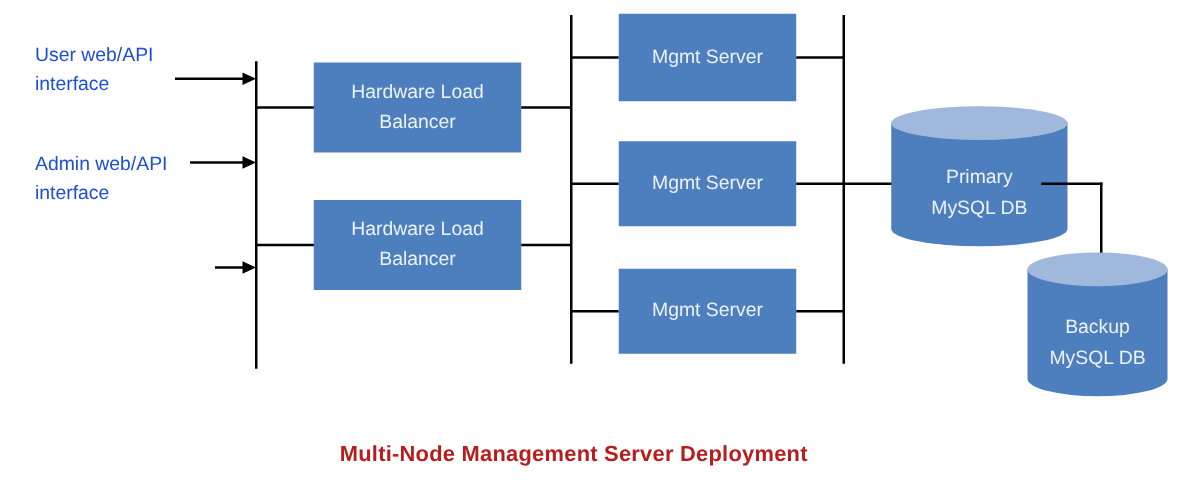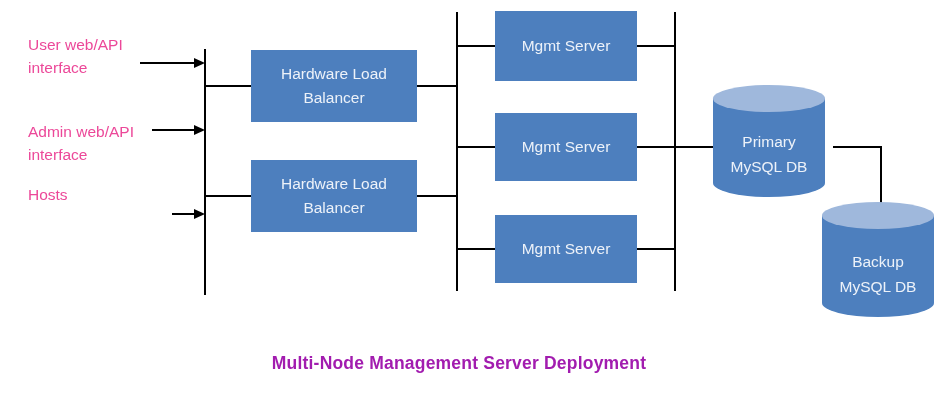--- a/index.html
+++ b/index.html
@@ -9,21 +9,21 @@
   }
   .hline{position:absolute;height:2px;background:#000;}
   .vline{position:absolute;width:2px;background:#000;}
   .arrow-head{
     position:absolute;width:0;height:0;
     border-top:5px solid transparent;border-bottom:5px solid transparent;
     border-left:11px solid #000;
   }
   .input-label{
     position:absolute;left:28px;width:170px;
-    font-size:15.5px;line-height:23px;color:#ec4899;
+    font-size:15.5px;line-height:23px;color:#1d4ed8;
   }
   .input-label span{display:block;}
   .node{
     position:absolute;background:#4d7fbe;color:#edf2f9;
     display:flex;flex-direction:column;align-items:center;justify-content:center;
     font-size:15.5px;line-height:24px;text-align:center;
   }
   .node span{display:block;}
   .cylinder{position:absolute;}
   .cyl-body{
@@ -51,21 +51,20 @@
 
   <div class="input-label" style="top:33px;">
     <span>User web/API</span>
     <span>interface</span>
   </div>
   <div class="input-label" style="top:120px;">
     <span>Admin web/API</span>
     <span>interface</span>
   </div>
   <div class="input-label" style="top:183px;">
-    <span>Hosts</span>
   </div>
 
   <div class="hline" style="top:62px;left:140px;width:55px;"></div>
   <div class="arrow-head" style="top:58px;left:194px;"></div>
   <div class="hline" style="top:129px;left:152px;width:43px;"></div>
   <div class="arrow-head" style="top:125px;left:194px;"></div>
   <div class="hline" style="top:213px;left:172px;width:23px;"></div>
   <div class="arrow-head" style="top:209px;left:194px;"></div>
 
   <div class="vline" style="left:204px;top:49px;height:246px;"></div>
@@ -102,36 +101,36 @@
   </div>
 
   <div class="hline" style="top:45px;left:637px;width:38px;"></div>
   <div class="hline" style="top:146px;left:637px;width:38px;"></div>
   <div class="hline" style="top:248px;left:637px;width:38px;"></div>
 
   <div class="vline" style="left:674px;top:12px;height:279px;"></div>
 
   <div class="hline" style="top:146px;left:675px;width:40px;"></div>
 
-  <div class="cylinder" style="left:713px;top:85px;width:112px;height:112px;">
+  <div class="cylinder" style="left:713px;top:85px;width:141px;height:112px;">
     <div class="cyl-body" style="background: rgb(77, 127, 190);"></div>
     <div class="cyl-top" style="background: rgb(159, 184, 220);"></div>
     <div class="cyl-label" style="top:44px;">
       <span>Primary</span>
       <span>MySQL DB</span>
     </div>
   </div>
 
   <div class="hline" style="top:146px;left:833px;width:49px;"></div>
   <div class="vline" style="left:880px;top:146px;height:62px;"></div>
 
   <div class="cylinder" style="left:822px;top:202px;width:112px;height:115px;">
     <div class="cyl-body" style="background: rgb(77, 127, 190);"></div>
     <div class="cyl-top" style="background: rgb(159, 184, 220);"></div>
     <div class="cyl-label" style="top:47px;">
       <span>Backup</span>
       <span>MySQL DB</span>
     </div>
   </div>
 
-  <div class="diagram-title" style="color: #a21caf; text-align: center;">Multi-Node Management Server Deployment</div>
+  <div class="diagram-title" style="color: #b91c1c; text-align: center;">Multi-Node Management Server Deployment</div>
 
 </div>
 
 </body></html>

